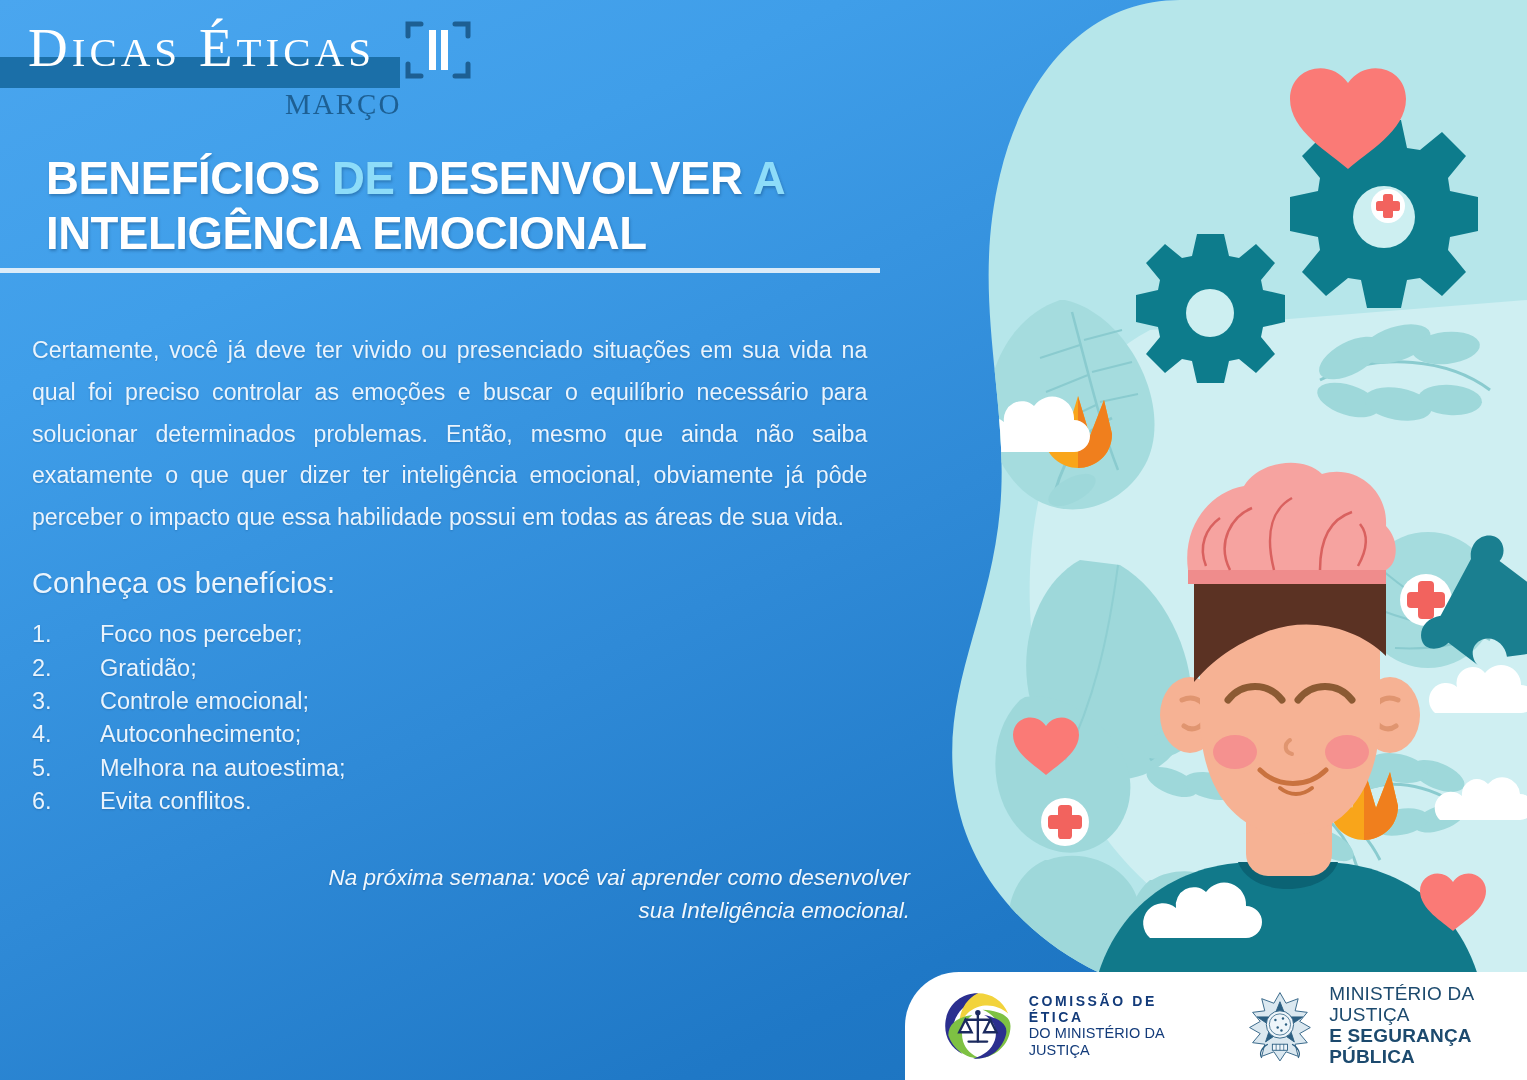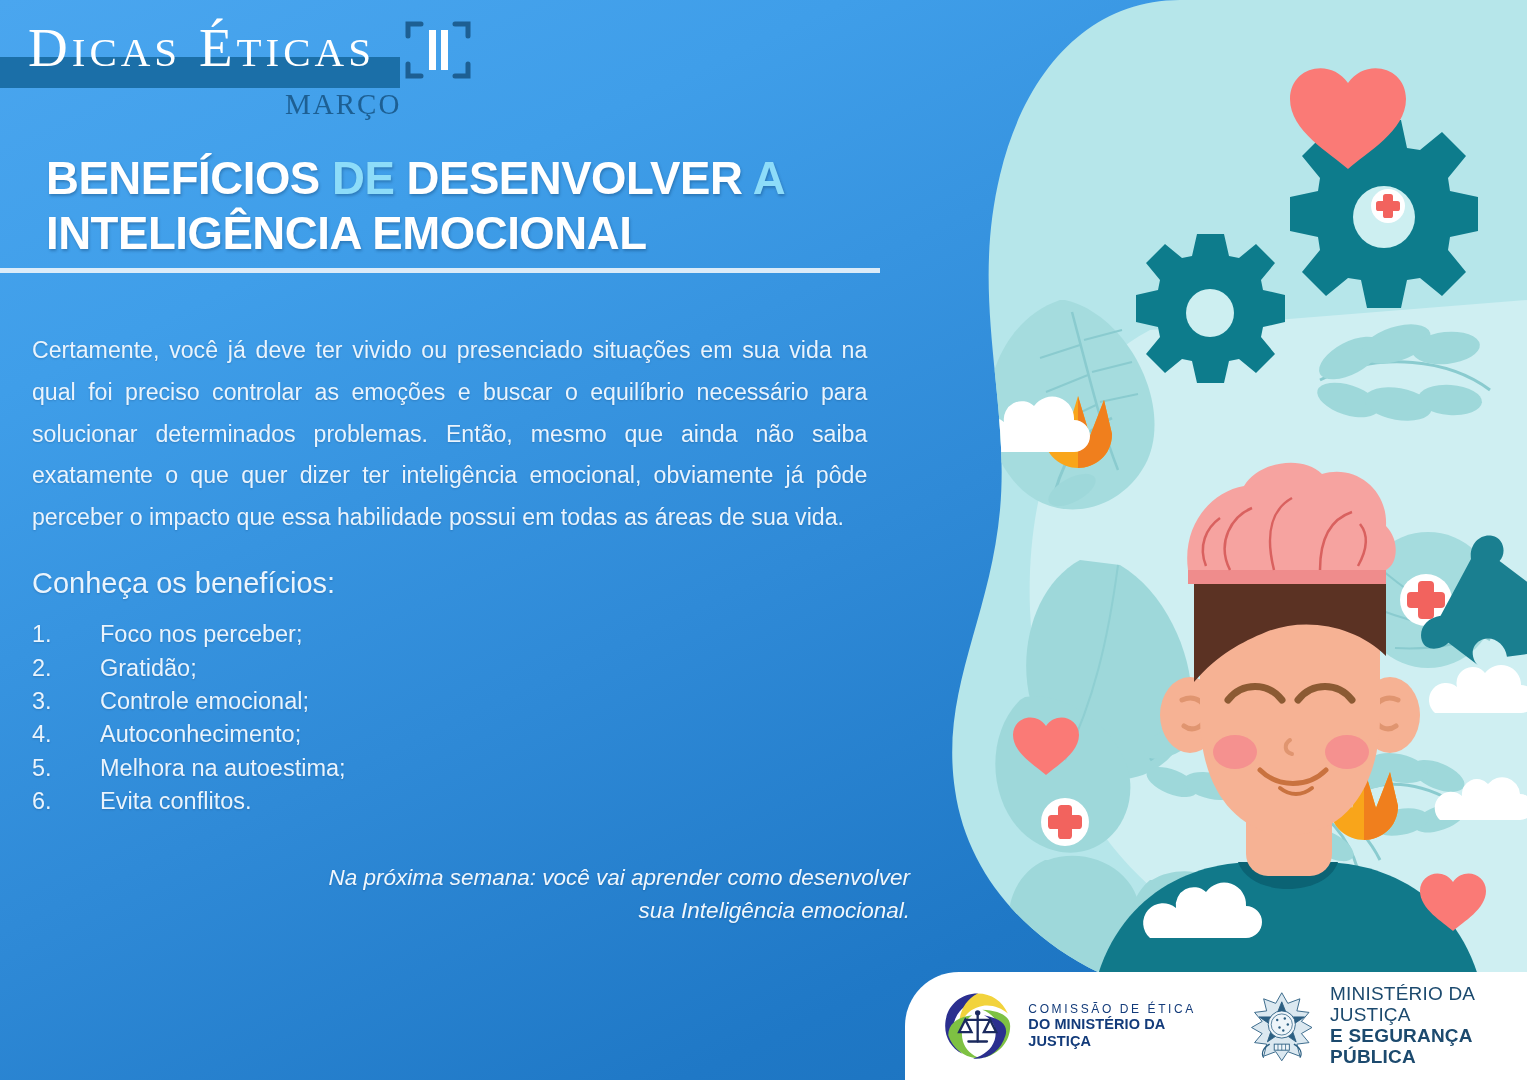--- a/index.html
+++ b/index.html
@@ -69,22 +69,22 @@
   }
 
   
   .footbar{
     position:absolute;left:905px;top:972px;width:640px;height:108px;
     background:#ffffff;border-radius:54px 0 0 0;
     display:flex;align-items:center;padding-left:34px;gap:22px;
   }
   .ce-logo{display:flex;align-items:center;gap:12px;}
   .ce-text{line-height:1.12;color:#133b7a;}
-  .ce-text .l1{font-size:12px;font-weight:normal;letter-spacing:2.6px;}
-  .ce-text .l2{font-size:14.5px;font-weight:bold;letter-spacing:.1px;}
+  .ce-text .l1{font-size:14px;font-weight:bold;letter-spacing:2.6px;}
+  .ce-text .l2{font-size:14.5px;font-weight:normal;letter-spacing:.1px;}
   .mj-logo{display:flex;align-items:center;gap:11px;margin-left:6px;}
   .mj-text{line-height:1.1;color:#1c4a6e;}
   .mj-text .l1{font-size:19px;letter-spacing:.2px;}
   .mj-text .l2{font-size:19px;font-weight:bold;letter-spacing:.2px;}
 </style>
 </head>
 <body>
 
 <div class="stage">
 

